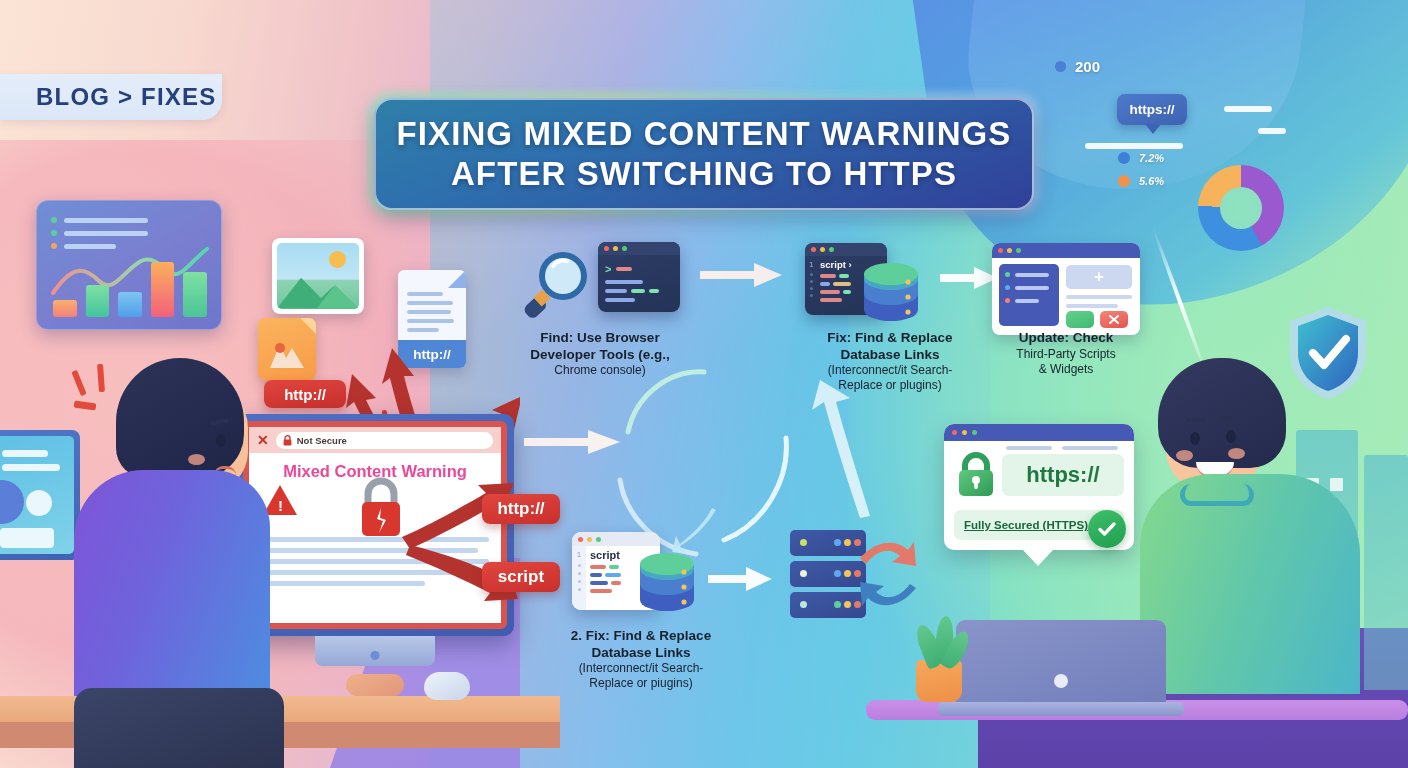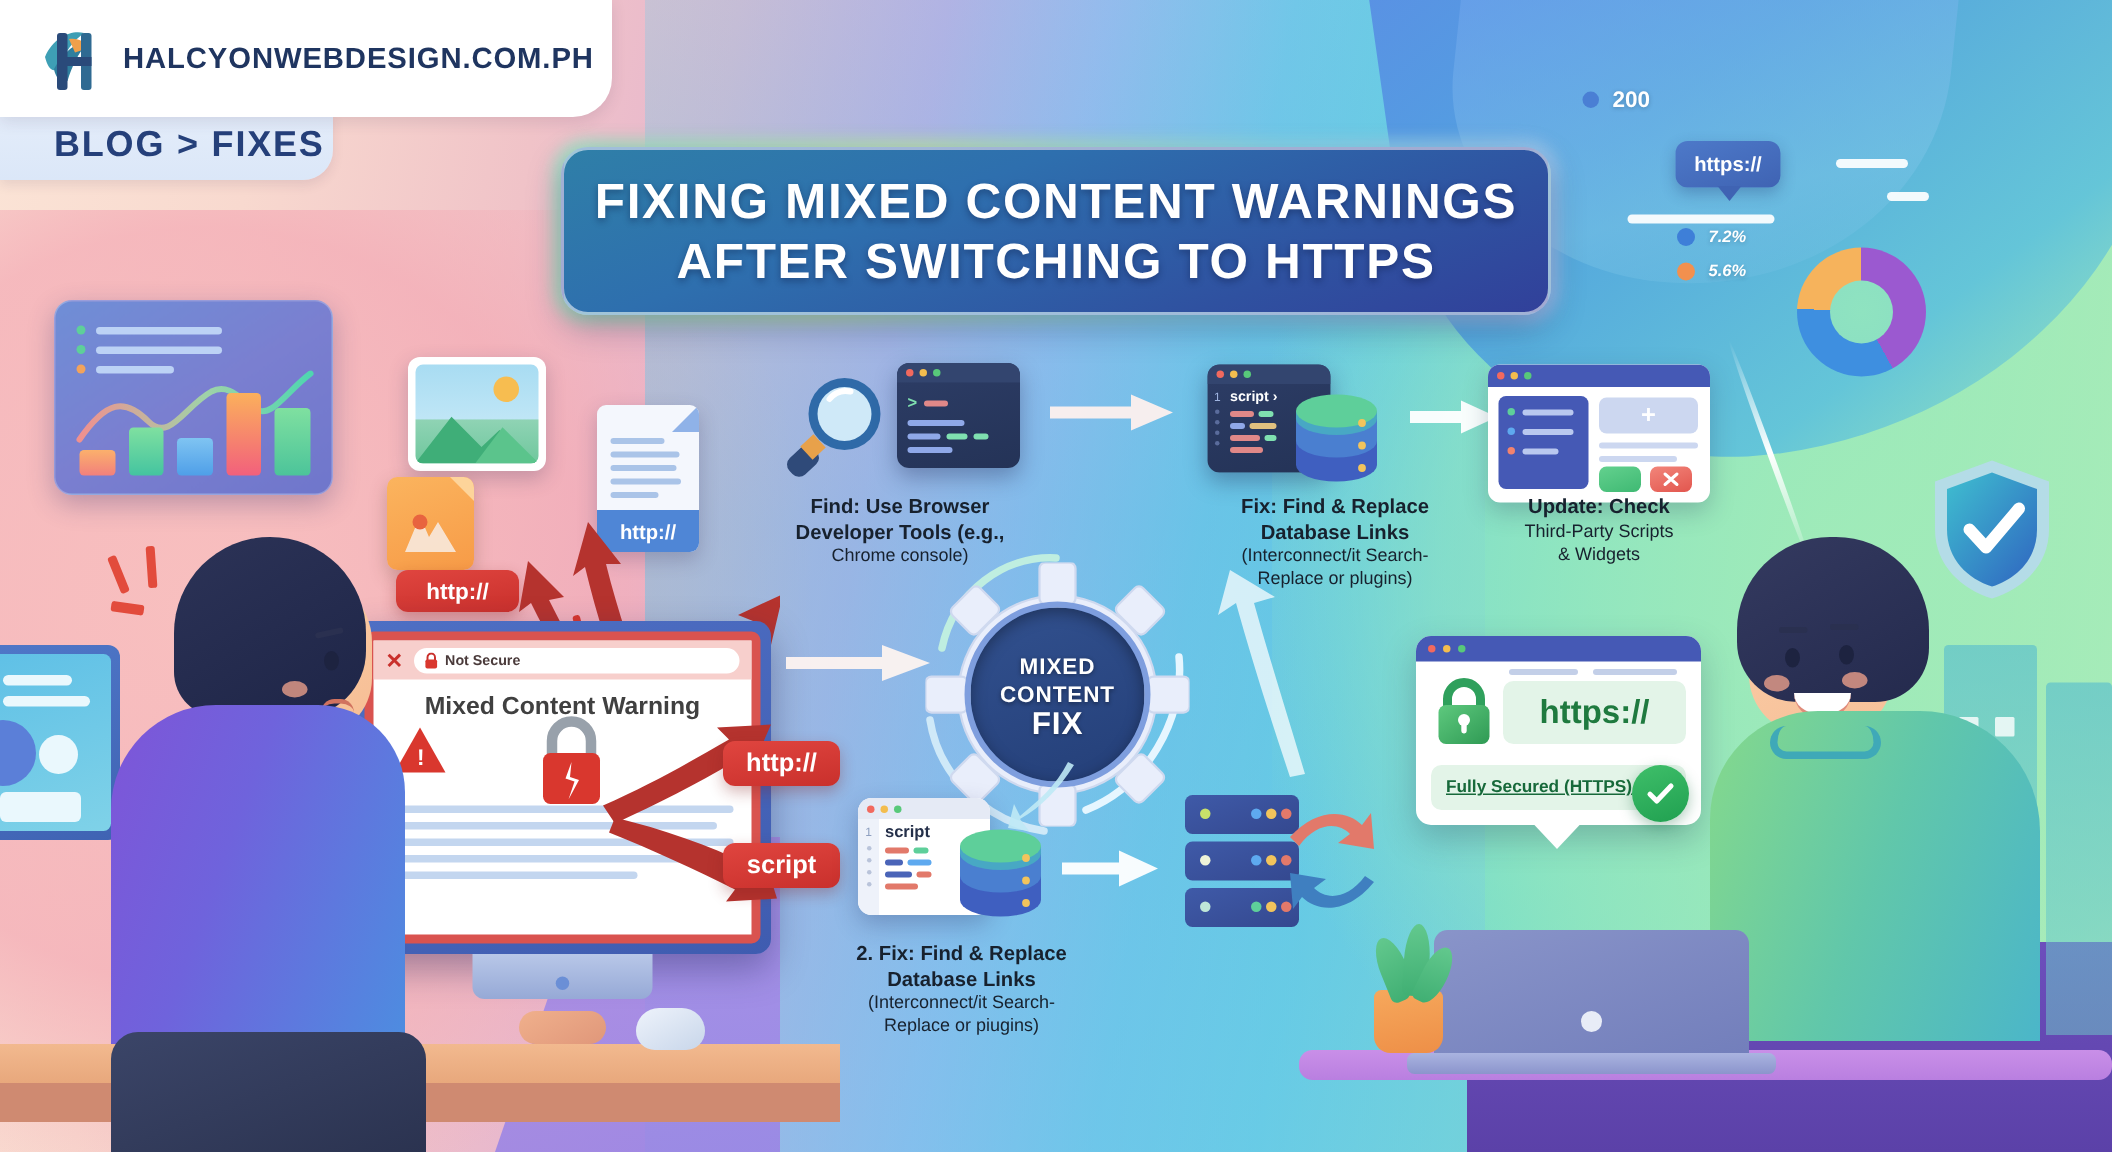--- a/index.html
+++ b/index.html
@@ -97,21 +97,21 @@
   .monitor { position:absolute; left:236px; top:414px; width:278px; height:222px;
     background:linear-gradient(160deg,#4e6fc4 0%,#3f5cb0 100%); border-radius:10px; padding:7px;
     box-shadow:0 10px 24px rgba(35,40,95,.4); }
   .mon-screen { width:100%; height:100%; border-radius:6px; background:#fff; overflow:hidden; position:relative;
     border:6px solid #d9534f; }
   .mon-urlbar { height:26px; background:#f7cfcc; display:flex; align-items:center; gap:7px; padding:0 8px; }
   .url-x { color:#c9302c; font-weight:700; font-size:14px; }
   .url-field { flex:1; height:17px; background:#fff; border-radius:9px; display:flex; align-items:center; gap:5px; padding:0 7px; }
   .url-lock { width:9px; height:11px; position:relative; }
   .url-txt { font-size:9.5px; font-weight:700; color:#4a3a3a; }
-  .mon-title { font-size:16.5px; font-weight:700; color:#404040; text-align:center; margin:9px 0 6px; }
+  .mon-title { font-size:16.5px; font-weight:700; color:#ec4899; text-align:center; margin:9px 0 6px; }
   .warn-tri { position:absolute; left:14px; top:58px; width:0;height:0;
     border-left:17px solid transparent; border-right:17px solid transparent; border-bottom:30px solid #d9372e; }
   .warn-bang { position:absolute; left:29px; top:70px; color:#fff; font-weight:700; font-size:15px; }
   .brok-lock { position:absolute; left:107px; top:50px; width:50px; height:62px; }
   .mon-lines { position:absolute; left:12px; right:12px; top:110px; display:flex; flex-direction:column; gap:6px; }
   .mon-ln { height:5px; border-radius:3px; background:#c3d6ef; }
   .mon-stand { position:absolute; left:50%; transform:translateX(-50%); bottom:-30px; width:120px; height:30px;
     background:linear-gradient(180deg,#b8c7e8,#96a9d6); border-radius:0 0 8px 8px; }
   .mon-led { position:absolute; left:50%; transform:translateX(-50%); bottom:-24px; width:9px;height:9px;border-radius:50%;background:#6b8fd6; }
 
@@ -262,33 +262,20 @@
   <div class="city-w" style="left:1306px; top:478px; width:13px; height:13px;"></div>
   <div class="city-w" style="left:1330px; top:478px; width:13px; height:13px;"></div>
   <div class="city-w" style="left:1306px; top:508px; width:13px; height:13px;"></div>
   <div class="city-w" style="left:1330px; top:508px; width:13px; height:13px;"></div>
   <div class="city-w" style="left:1254px; top:525px; width:11px; height:11px;"></div>
   <div class="city-w" style="left:1274px; top:525px; width:11px; height:11px;"></div>
 
   <div class="spark" style="left:1238px; top:420px; width:7px;height:7px;box-shadow:0 0 14px 5px #fff;"></div>
   <div class="spark" style="left:1208px; top:452px; width:4px;height:4px;"></div>
 
-  <div class="hdr-card">
-    <div class="logo-mark">
-      <svg width="42" height="46" viewBox="0 0 42 46">
-        <path d="M4 22 C10 8 22 4 30 6 C22 12 18 18 14 28 C10 34 6 30 4 22Z" fill="#3e9fb5"></path>
-        <path d="M10 30 C16 18 26 12 33 11 C26 20 22 28 19 38 C15 40 11 36 10 30Z" fill="#2f7f9e"></path>
-        <path d="M20 10 C26 9 31 12 33 16 L24 19 Z" fill="#f0a04b"></path>
-        <rect x="12" y="6" width="7" height="38" rx="2" fill="#2a4a7a"></rect>
-        <rect x="28" y="6" width="7" height="38" rx="2" fill="#2f6a92"></rect>
-        <rect x="12" y="22" width="23" height="6" fill="#2a4a7a"></rect>
-      </svg>
-    </div>
-    <div class="brand-text">HALCYONWEBDESIGN.COM.PH</div>
-  </div>
 
   <div class="crumb-card">
     <div class="crumb-text">BLOG &gt; FIXES</div>
   </div>
 
   <div class="title-wrap">
     <div class="title-glow"></div>
     <div class="title-banner">
       <div class="title-l1">FIXING MIXED CONTENT WARNINGS</div>
       <div class="title-l2">AFTER SWITCHING TO HTTPS</div>
@@ -579,40 +566,20 @@
     <div class="cap-s">Third-Party Scripts</div>
     <div class="cap-s">&amp; Widgets</div>
   </div>
 
   <svg style="position:absolute; left:600px; top:360px; width:212px; height:206px;" viewBox="0 0 212 206">
     <path d="M28 72 C36 34 70 10 104 12" stroke="#bfeee0" stroke-width="5" fill="none" stroke-linecap="round"></path>
     <path d="M186 78 C190 120 164 164 124 180" stroke="#e6f6ff" stroke-width="5" fill="none" stroke-linecap="round"></path>
     <path d="M20 120 C26 158 58 188 96 194" stroke="#cfe9f8" stroke-width="5" fill="none" stroke-linecap="round"></path>
   </svg>
 
-  <div class="gear">
-    <svg width="176" height="176" viewBox="0 0 176 176" style="position:absolute;left:0;top:0;">
-      <g fill="#e9eefb" stroke="#cfd9ef" stroke-width="1.5">
-        <circle cx="88" cy="88" r="66"></circle>
-        <rect x="76" y="0" width="24" height="28" rx="4"></rect>
-        <rect x="76" y="148" width="24" height="28" rx="4"></rect>
-        <rect x="0" y="76" width="28" height="24" rx="4"></rect>
-        <rect x="148" y="76" width="28" height="24" rx="4"></rect>
-        <rect x="20" y="20" width="26" height="24" rx="4" transform="rotate(-45 33 32)"></rect>
-        <rect x="130" y="20" width="26" height="24" rx="4" transform="rotate(45 143 32)"></rect>
-        <rect x="20" y="132" width="26" height="24" rx="4" transform="rotate(45 33 144)"></rect>
-        <rect x="130" y="132" width="26" height="24" rx="4" transform="rotate(-45 143 144)"></rect>
-      </g>
-    </svg>
-    <div class="gear-core">
-      <div class="gear-t g1">MIXED</div>
-      <div class="gear-t g2">CONTENT</div>
-      <div class="gear-t g3">FIX</div>
-    </div>
-  </div>
 
   <svg class="wh-arrow" style="left:524px; top:428px; width:96px; height:28px;" viewBox="0 0 96 28">
     <path d="M0 10h64V2l32 12-32 12v-8H0z" fill="#fdf3f0" opacity=".95"></path>
   </svg>
 
   <div class="win" style="left:572px; top:532px; width:88px; height:78px; background:#fff;">
     <div class="win-bar" style="background:#e5eaf5;">
       <span class="dot d-r"></span>
       <span class="dot d-y"></span>
       <span class="dot d-g"></span>

